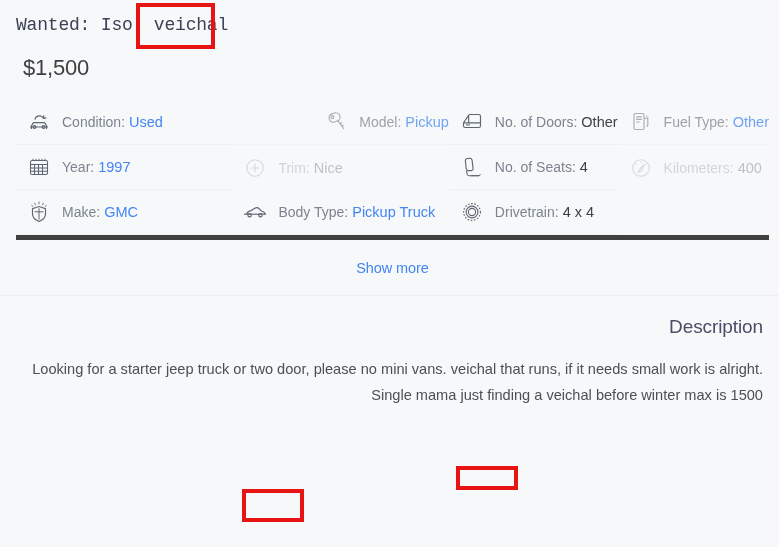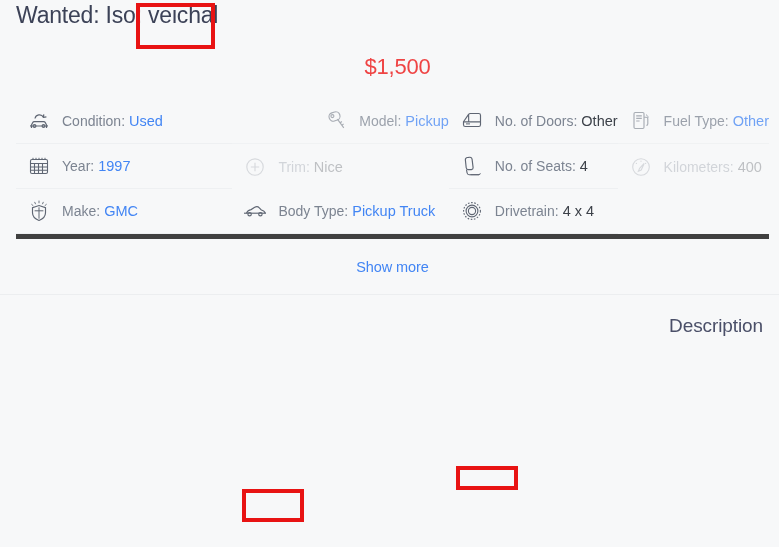--- a/index.html
+++ b/index.html
@@ -15,37 +15,38 @@
     color: #40454f;
     overflow: hidden;
     position: relative;
   }
 
   
   .header {
     padding: 0 0 0 16px;
   }
   .listing-title {
-    font-size: 23px;
+    font-size: 18px;
     font-weight: 400;
     color: #3c4257;
     letter-spacing: -0.2px;
     margin: 0;
+    padding-top: 10px;
     line-height: 30px;
     white-space: nowrap;
+    font-family: Liberation Mono, monospace;
   }
   .listing-price {
     font-size: 22px;
     font-weight: 400;
-    color: #ef4444;
-    margin: 16px;
+    color: #404040;
+    margin: 7px;
     padding-top: 7px;
     line-height: 28px;
     letter-spacing: -0.2px;
-    text-align: center;
   }
 
   
   .specs {
     position: relative;
     margin-top: 18px;
     padding: 0 10px 0 16px;
   }
   .specs-grid {
     display: grid;
@@ -322,17 +323,18 @@
 </div>
 
 <div class="showmore-wrap">
   <button class="showmore-btn">Show more</button>
 </div>
 
 <div class="divider"></div>
 
 <div class="description">
   <h2 class="description-title">Description</h2>
+  <p class="description-body">Looking for a starter jeep truck or two door, please no mini vans. veichal that runs, if it needs small work is alright. Single mama just finding a veichal before winter max is 1500</p>
 </div>
 
 <div class="redbox" id="redbox-title" style="border-color: rgb(232, 19, 19);"></div>
 <div class="redbox" id="redbox-desc1" style="border-color: rgb(232, 19, 19);"></div>
 <div class="redbox" id="redbox-desc2" style="border-color: rgb(232, 19, 19);"></div>
 
 </body></html>

